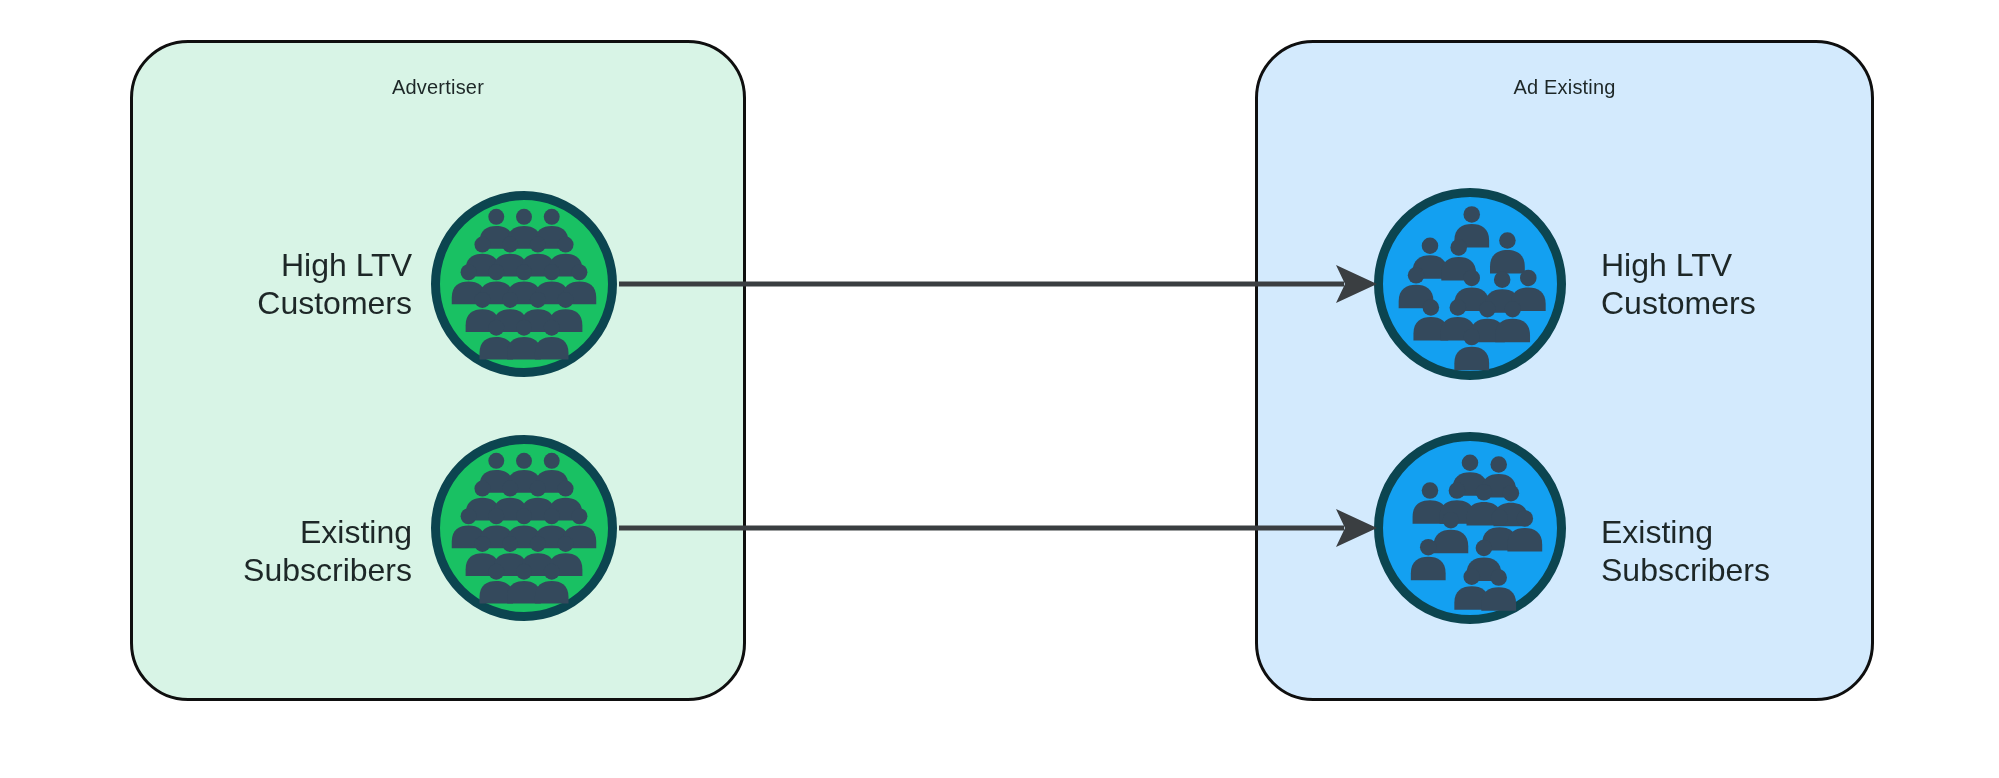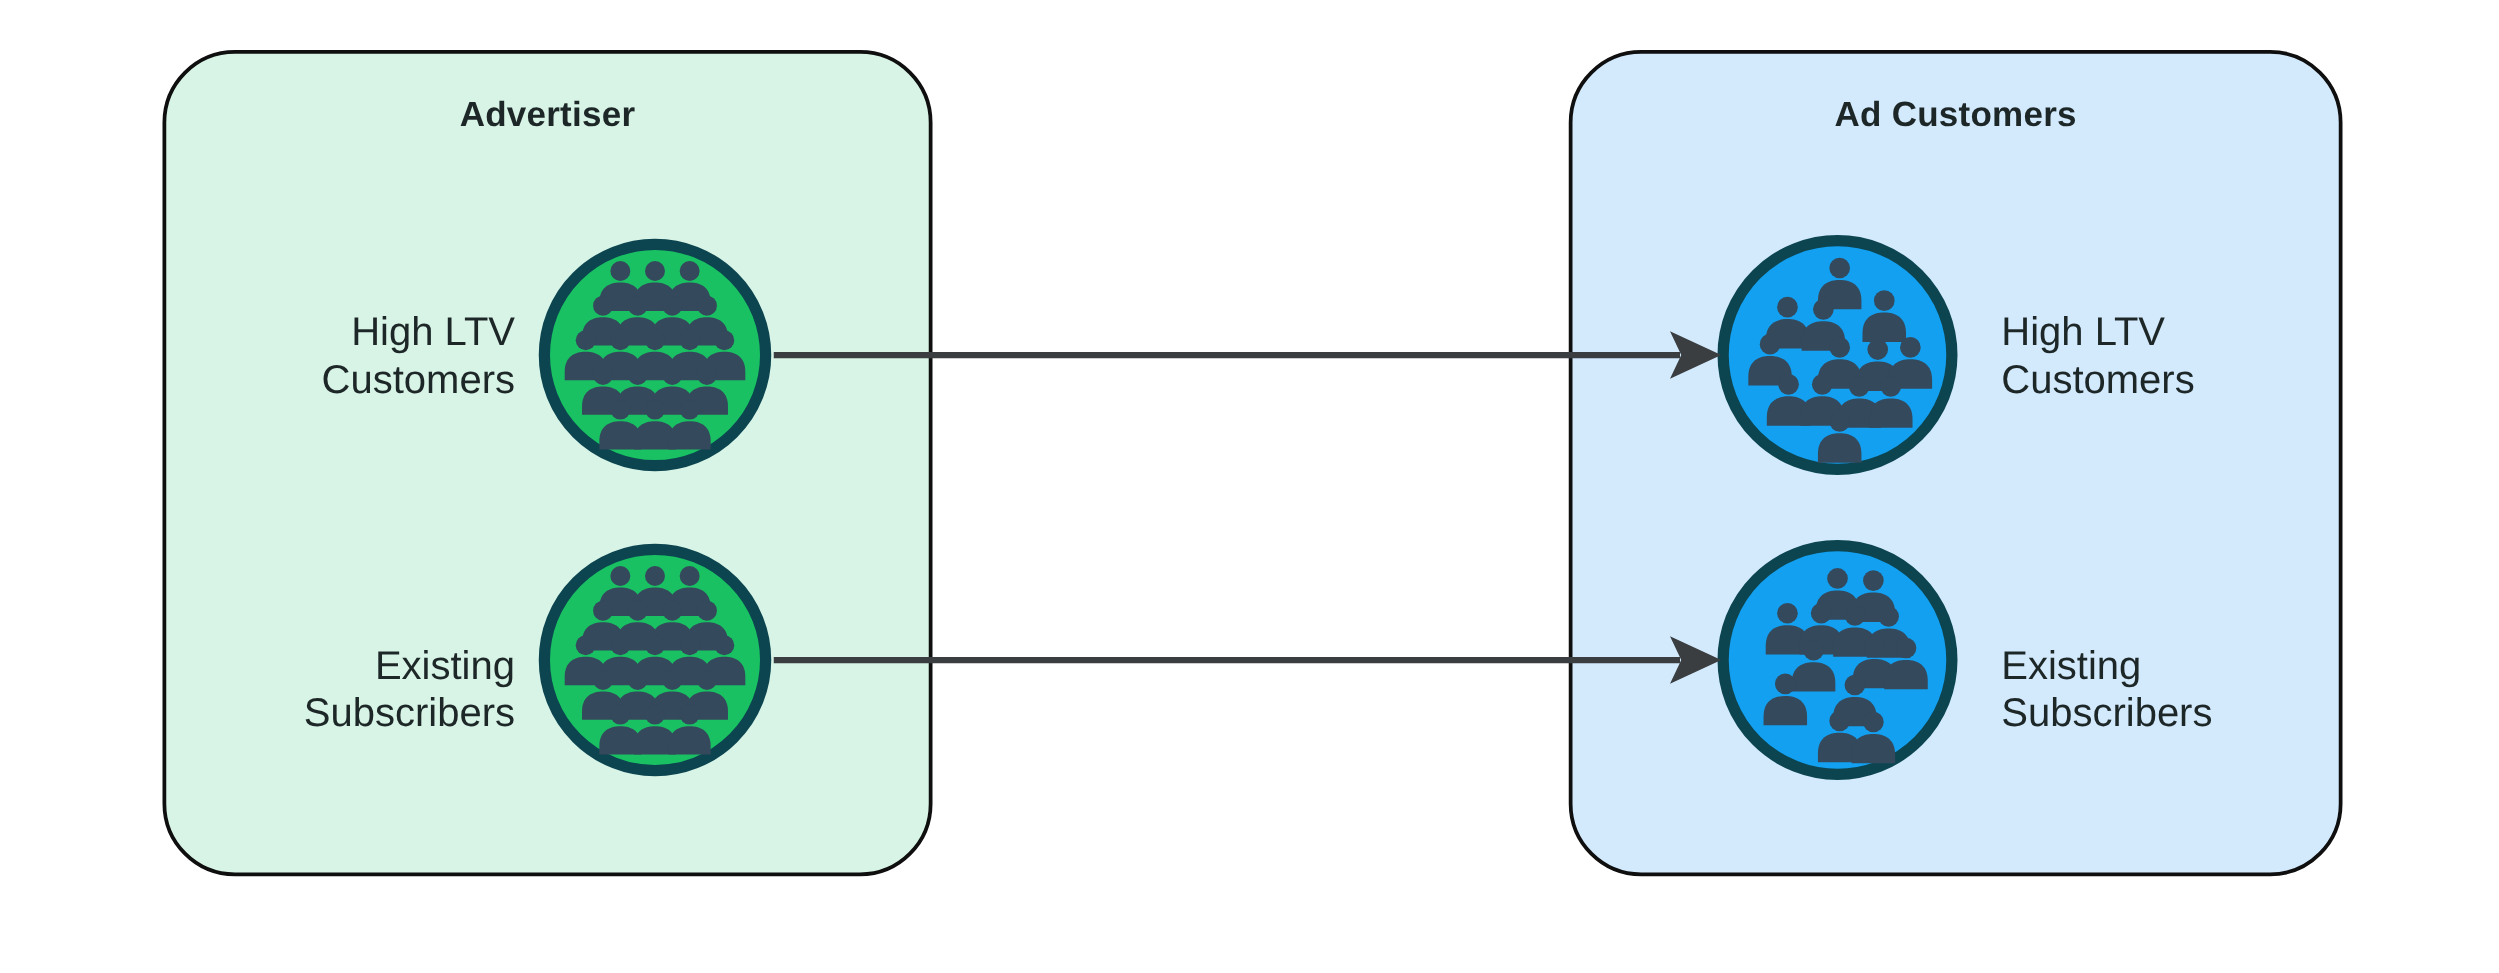--- a/index.html
+++ b/index.html
@@ -14,21 +14,21 @@
     position:absolute;
     box-sizing:border-box;
     border:3px solid #0f0f0f;
     border-radius:58px;
   }
   .panel-advertiser{left:130px;top:40px;width:616px;height:661px;}
   .panel-ad-platform{left:1255px;top:40px;width:619px;height:661px;}
   .panel-title{
     position:absolute;top:33px;left:0;width:100%;
     text-align:center;
-    font-size:28px;font-weight:bold;
+    font-size:20px;font-weight:normal;
     letter-spacing:0.2px;
   }
   .crowd-circle{
     position:absolute;
     box-sizing:border-box;
     border-radius:50%;
     border:9px solid #0c4550;
   }
   .crowd-circle svg{display:block;width:100%;height:100%;}
   .cc-adv{width:186px;height:186px;left:431px;}
@@ -54,21 +54,21 @@
 </head>
 <body>
 
 <div class="canvas">
 
   <div class="panel panel-advertiser" style="background-color: rgb(216, 244, 230); border-color: rgb(15, 15, 15);">
     <div class="panel-title" style="color: rgb(29, 39, 39);">Advertiser</div>
   </div>
 
   <div class="panel panel-ad-platform" style="background-color: rgb(211, 234, 253); border-color: rgb(15, 15, 15);">
-    <div class="panel-title" style="color: rgb(29, 39, 39);">Ad Customers</div>
+    <div class="panel-title" style="color: rgb(29, 39, 39);">Ad Existing</div>
   </div>
 
   <div class="audience-label label-left label-row-1" style="color: rgb(29, 39, 39);">High LTV
 Customers</div>
   <div class="audience-label label-left label-row-2" style="color: rgb(29, 39, 39);">Existing
 Subscribers</div>
 
   <div class="audience-label label-right label-row-1" style="color: rgb(29, 39, 39);">High LTV
 Customers</div>
   <div class="audience-label label-right label-row-2" style="color: rgb(29, 39, 39);">Existing

